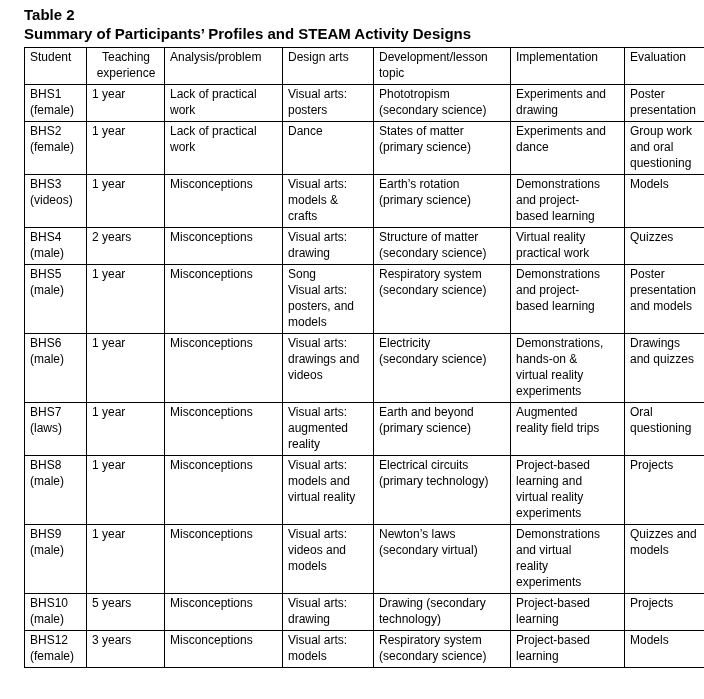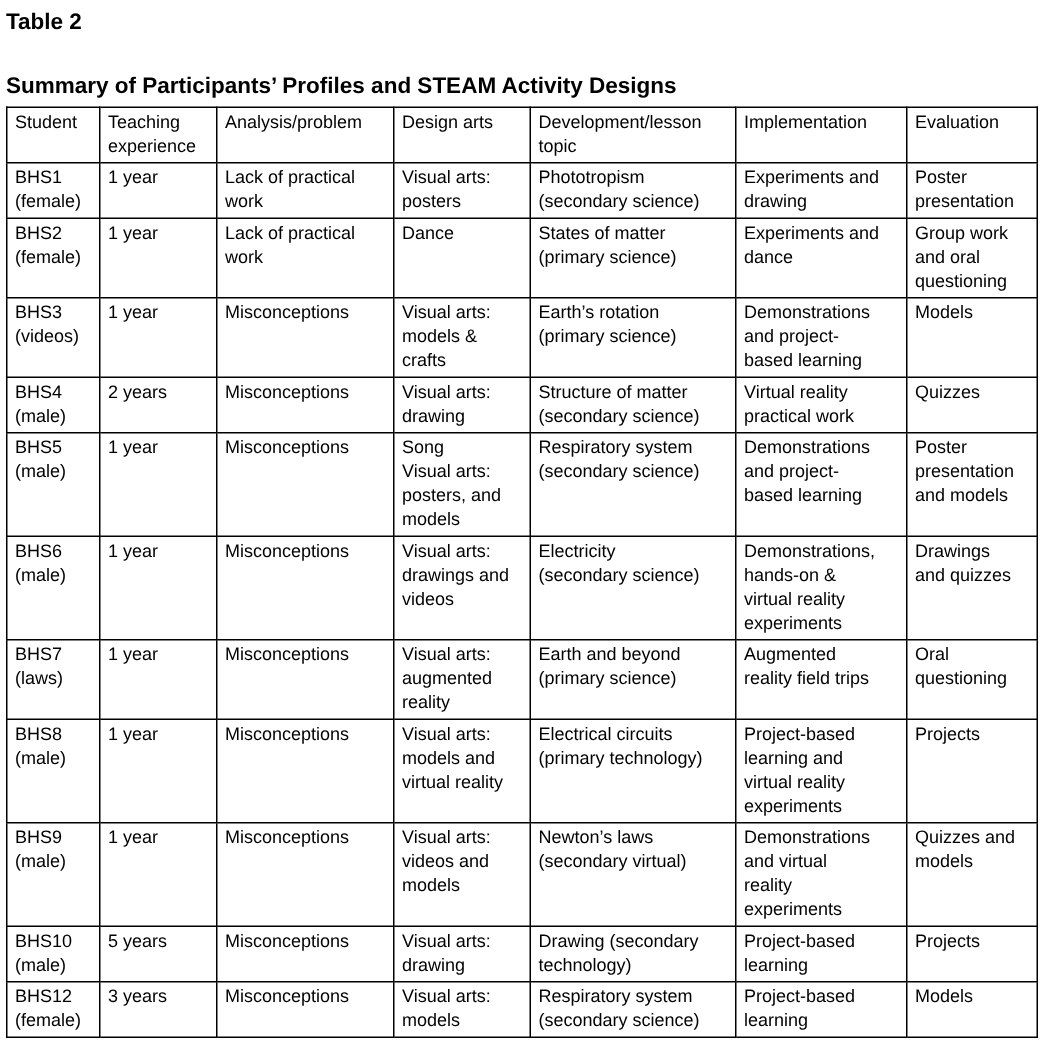--- a/index.html
+++ b/index.html
@@ -6,35 +6,34 @@
     margin: 0;
     padding: 0;
     background: #ffffff;
     color: #000000;
     font-family: "Liberation Sans", sans-serif;
   }
   .page {
     width: 704px;
     height: 699px;
     box-sizing: border-box;
-    padding: 5px 0 0 4px;
+    padding: 5px 0 0 24px;
     background: #ffffff;
     overflow: hidden;
   }
   .caption-label {
     font-weight: bold;
     font-size: 15px;
     line-height: 19px;
   }
   .caption-title {
     font-weight: bold;
     font-size: 15px;
     line-height: 19px;
     margin-bottom: 4px;
-    margin-top: 24px;
   }
   table.steam-table {
     border-collapse: collapse;
     table-layout: fixed;
     width: 688px;
   }
   table.steam-table th,
   table.steam-table td {
     border: 1.4px solid #000000;
     padding: 1px 4px 3px 5px;
@@ -42,20 +41,21 @@
     line-height: 16px;
     vertical-align: top;
     text-align: left;
     white-space: pre-line;
     overflow: hidden;
   }
   table.steam-table th {
     font-weight: normal;
   }
   table.steam-table th.center {
+    text-align: center;
   }
 </style>
 </head>
 <body>
 
 <div class="page">
   <div class="caption-label">Table 2</div>
   <div class="caption-title">Summary of Participants’ Profiles and STEAM Activity Designs</div>
   <table class="steam-table">
     <colgroup>

